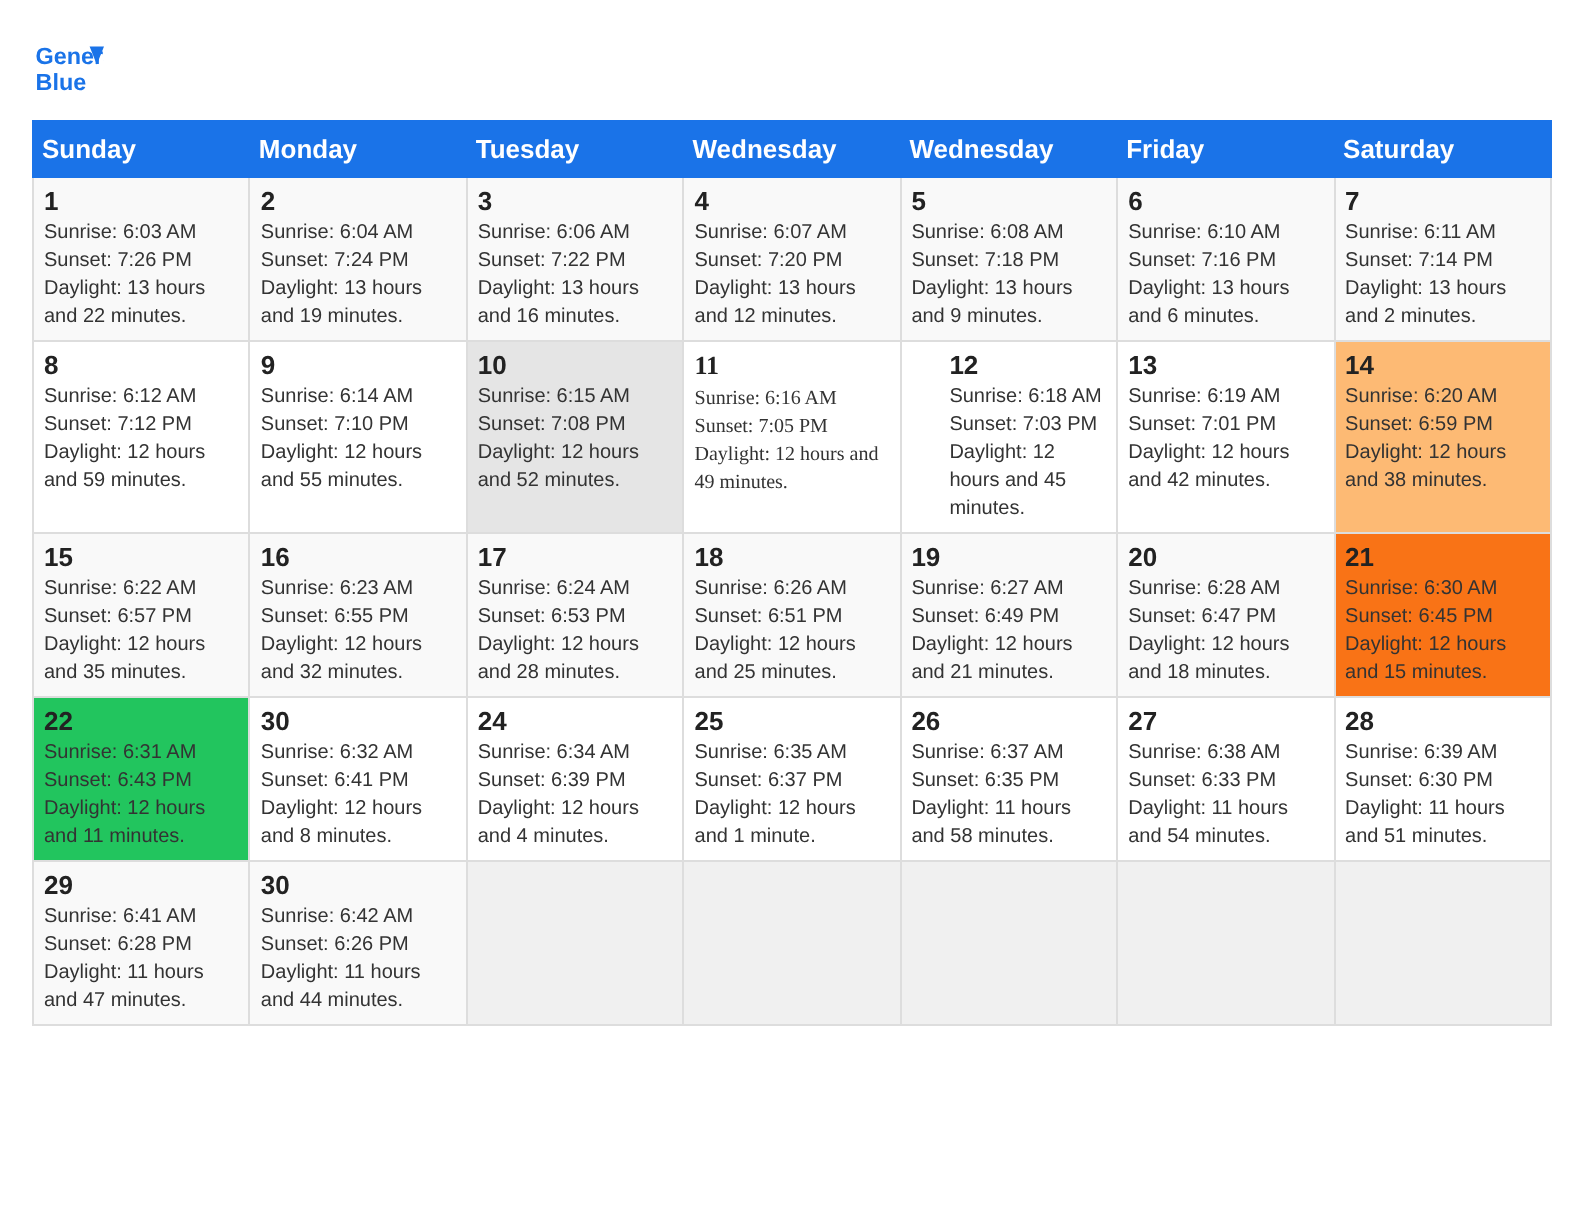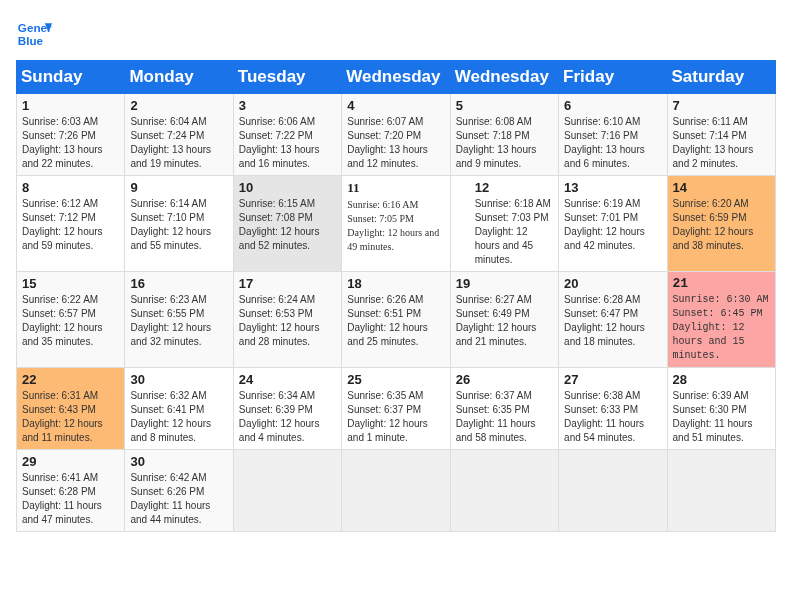--- a/index.html
+++ b/index.html
@@ -43,21 +43,21 @@
       border-collapse: collapse;
       font-size: 11px;
     }
     .calendar thead tr {
       background: #1a73e8;
       color: white;
     }
     .calendar thead th {
       padding: 6px 4px;
       text-align: left;
-      font-size: 17px;
+      font-size: 13px;
       font-weight: 600;
       border: 1px solid #1a73e8;
       width: 14.28%;
     }
     .calendar tbody tr {
       border-bottom: 1px solid #ccc;
     }
     .calendar tbody td {
       vertical-align: top;
       padding: 4px 5px;
@@ -196,27 +196,27 @@
           <div class="day-info">Sunrise: 6:26 AM<br>Sunset: 6:51 PM<br>Daylight: 12 hours and 25 minutes.</div>
         </td>
         <td style="background: rgb(249, 249, 249);">
           <span class="day-number">19</span>
           <div class="day-info">Sunrise: 6:27 AM<br>Sunset: 6:49 PM<br>Daylight: 12 hours and 21 minutes.</div>
         </td>
         <td style="background: rgb(249, 249, 249);">
           <span class="day-number">20</span>
           <div class="day-info">Sunrise: 6:28 AM<br>Sunset: 6:47 PM<br>Daylight: 12 hours and 18 minutes.</div>
         </td>
-        <td style="background: #fca5a5; font-family: Liberation Mono, monospace;">
+        <td style="background: #f97316;">
           <span class="day-number">21</span>
           <div class="day-info">Sunrise: 6:30 AM<br>Sunset: 6:45 PM<br>Daylight: 12 hours and 15 minutes.</div>
         </td>
       </tr>
       <tr>
-        <td style="background: #fdba74;">
+        <td style="background: #22c55e;">
           <span class="day-number">22</span>
           <div class="day-info">Sunrise: 6:31 AM<br>Sunset: 6:43 PM<br>Daylight: 12 hours and 11 minutes.</div>
         </td>
         <td style="background: rgb(255, 255, 255);">
           <span class="day-number">30</span>
           <div class="day-info">Sunrise: 6:32 AM<br>Sunset: 6:41 PM<br>Daylight: 12 hours and 8 minutes.</div>
         </td>
         <td style="background: rgb(255, 255, 255);">
           <span class="day-number">24</span>
           <div class="day-info">Sunrise: 6:34 AM<br>Sunset: 6:39 PM<br>Daylight: 12 hours and 4 minutes.</div>

